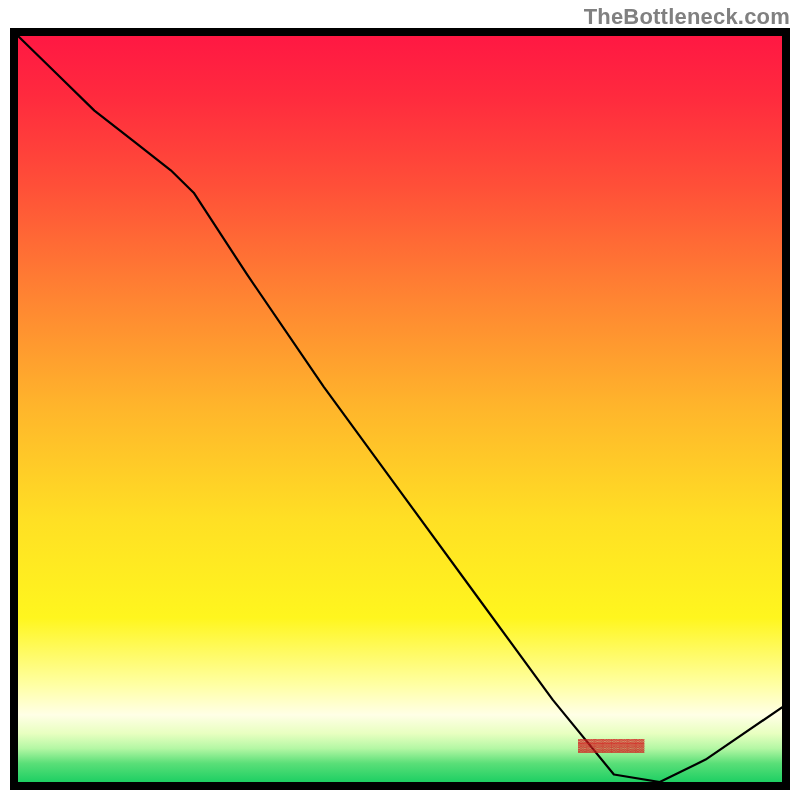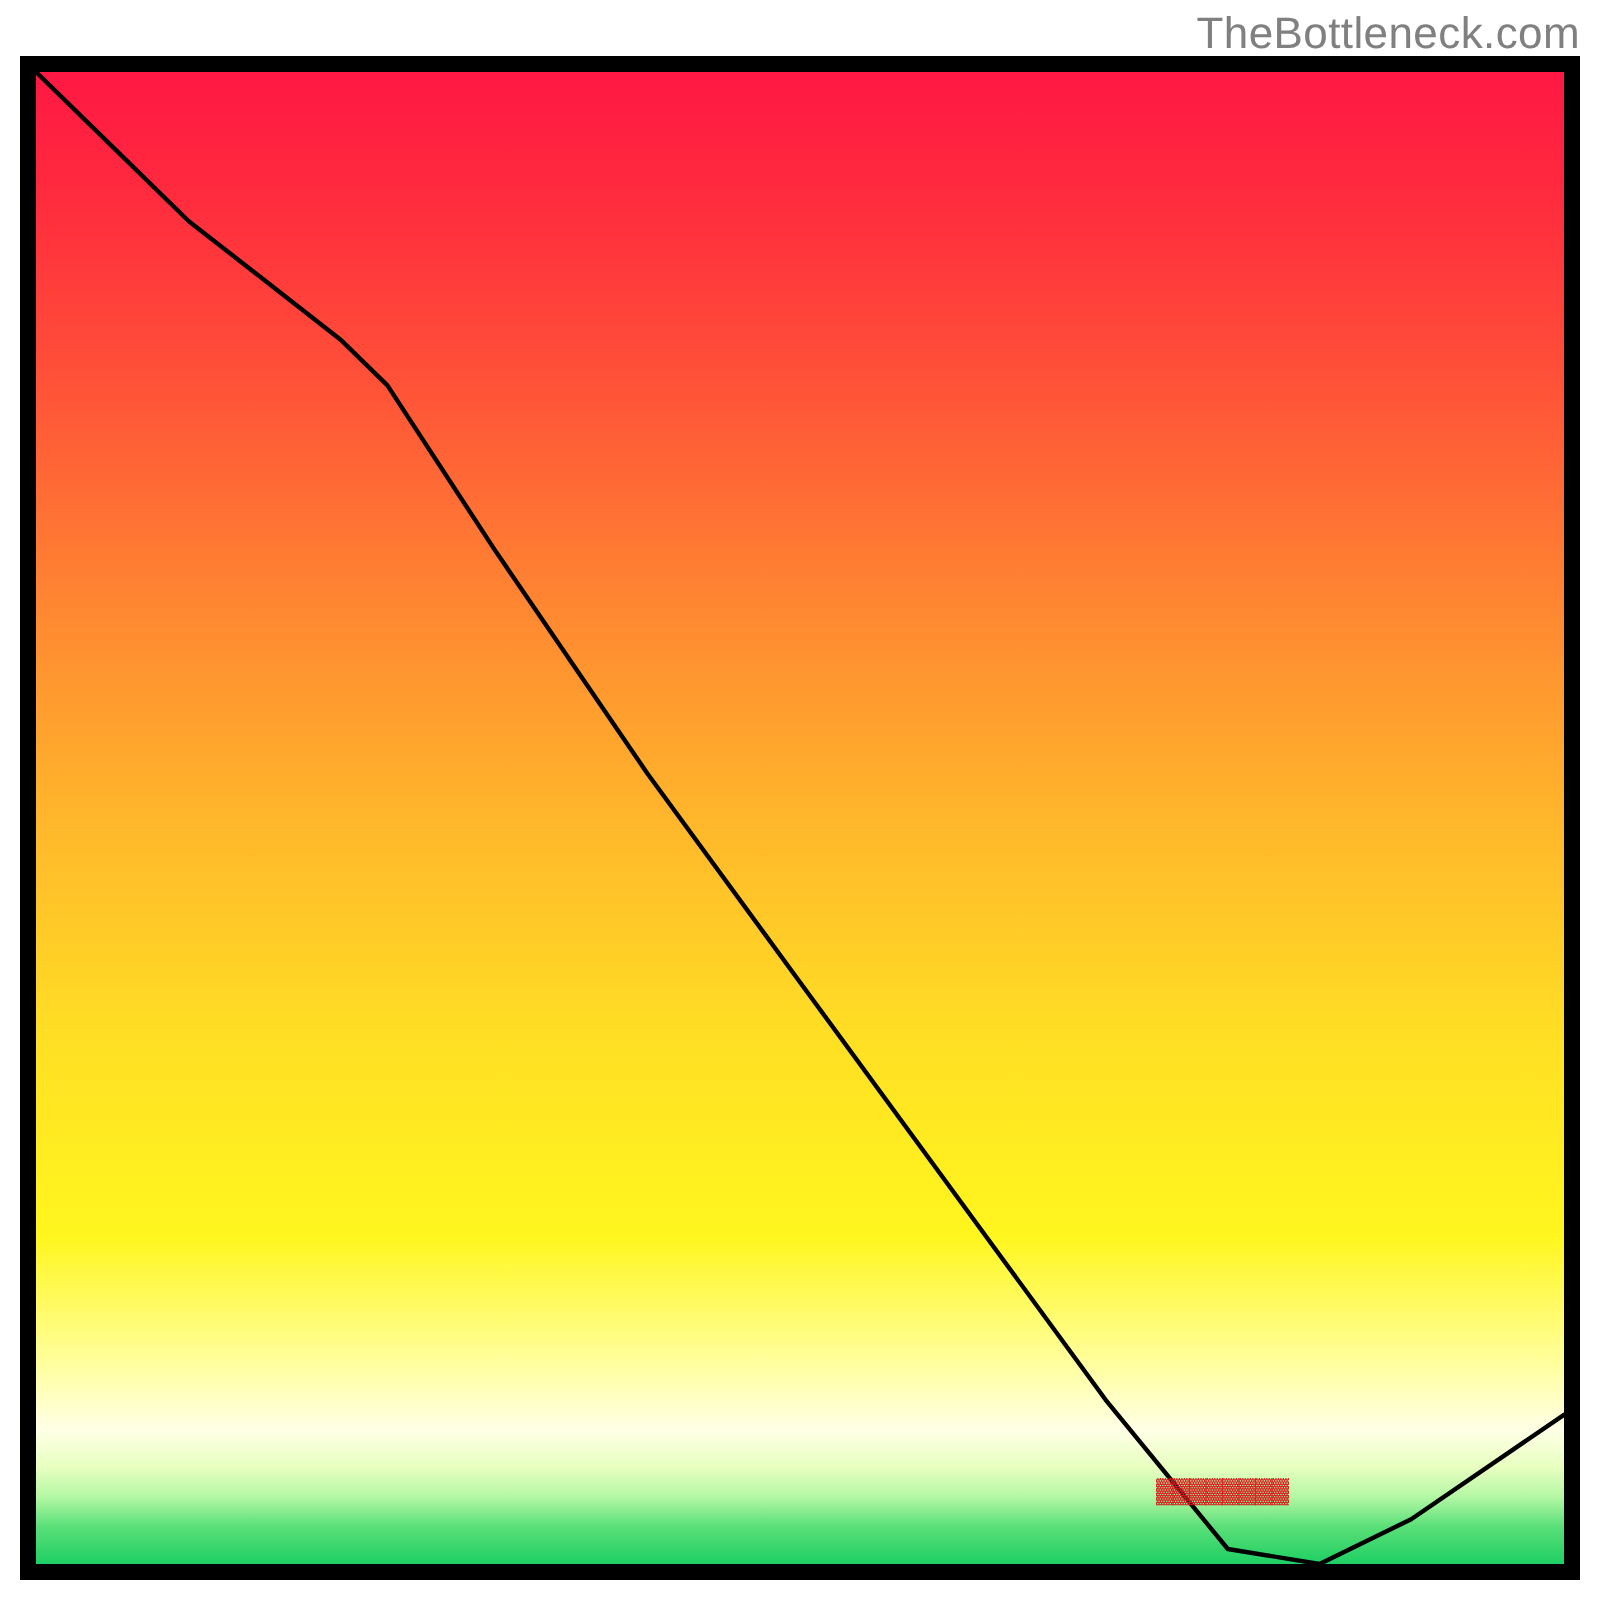--- a/index.html
+++ b/index.html
@@ -14,21 +14,21 @@
   .stage {
     position: relative;
     width: 800px;
     height: 800px;
   }
   .watermark {
     position: absolute;
     top: 4px;
     right: 10px;
     font-size: 22px;
-    font-weight: normal;
+    font-weight: bold;
     color: #808080;
     letter-spacing: 0.2px;
   }
   .chart-box {
     position: absolute;
     left: 10px;
     top: 28px;
     width: 780px;
     height: 762px;
     border: 8px solid #000;

